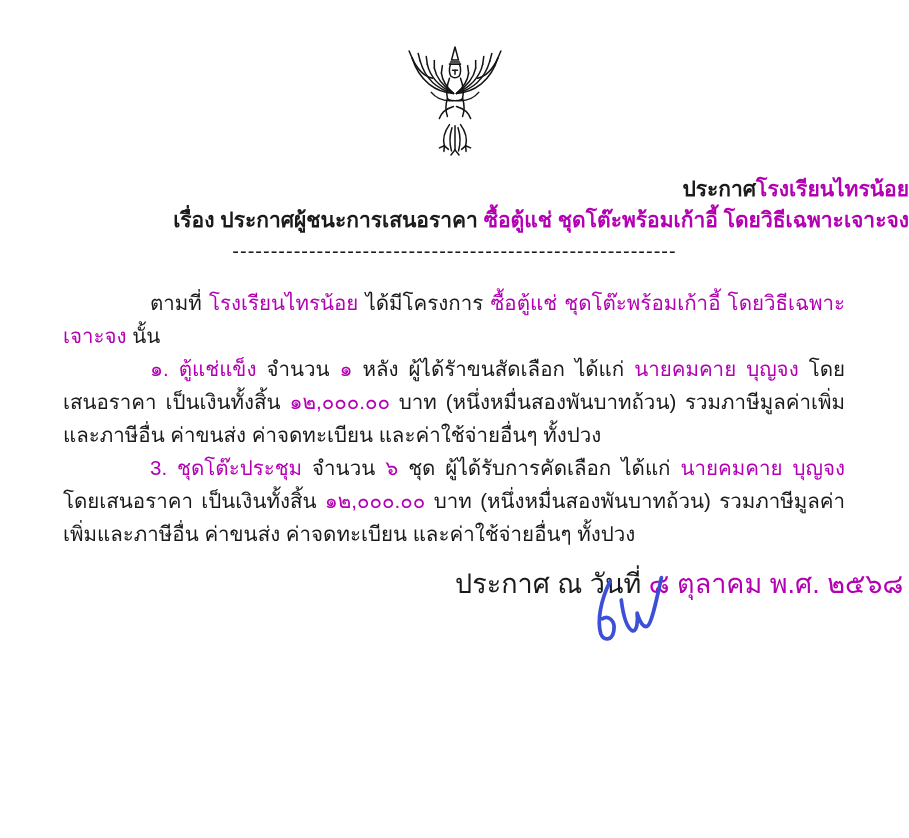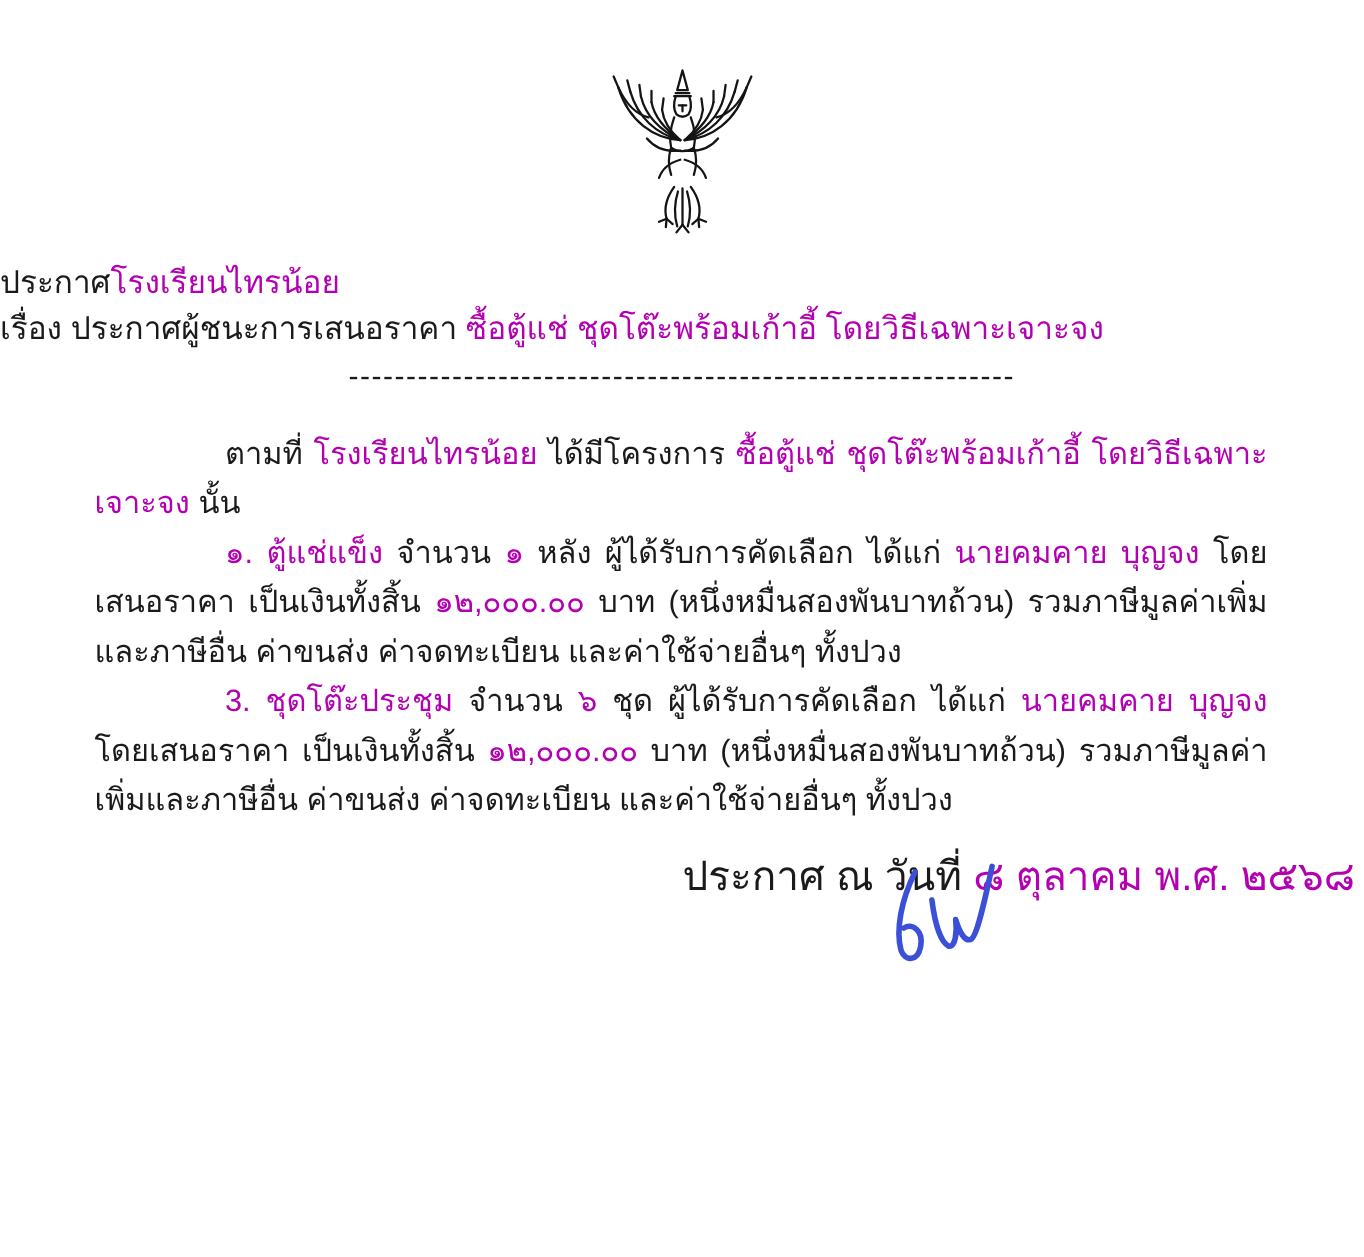--- a/index.html
+++ b/index.html
@@ -14,21 +14,21 @@
     background:#ffffff;
     overflow:hidden;
   }
   .emblem {
     position:absolute; top:44px; left:50%; transform:translateX(-50%);
     width:116px; height:128px;
   }
   .emblem svg { width:100%; height:100%; }
   .title-line {
     position:absolute; left:0; width:100%;
-    text-align:left; font-weight:normal; font-size:21px; line-height:30px;
+    text-align:right; font-weight:bold; font-size:21px; line-height:30px;
     white-space:nowrap;
   }
   .title-1 { top:174px; }
   .title-2 { top:205px; }
   .separator {
     position:absolute; top:240px; left:0; width:100%;
     text-align:center; font-size:20px; letter-spacing:1px;
     color:#1a1a1a;
   }
   .doc-body {
@@ -103,21 +103,21 @@
     <span>ประกาศ</span><span class="hl">โรงเรียนไทรน้อย</span>
   </div>
   <div class="title-line title-2">
     <span>เรื่อง ประกาศผู้ชนะการเสนอราคา </span><span class="hl">ซื้อตู้แช่ ชุดโต๊ะพร้อมเก้าอี้ โดยวิธีเฉพาะเจาะจง</span>
   </div>
 
   <div class="separator">----------------------------------------------------------</div>
 
   <div class="doc-body">
     <p><span>ตามที่ </span><span class="hl">โรงเรียนไทรน้อย</span><span> ได้มีโครงการ </span><span class="hl">ซื้อตู้แช่ ชุดโต๊ะพร้อมเก้าอี้ โดยวิธีเฉพาะเจาะจง</span><span>  นั้น</span></p>
-    <p><span class="hl">๑. ตู้แช่แข็ง</span><span> จำนวน </span><span class="hl">๑</span><span> หลัง ผู้ได้รับการคัดเลือก ได้แก่ </span><span class="hl">นายคมคาย บุญจง</span><span> โดยเสนอราคา เป็นเงินทั้งสิ้น </span><span class="hl">๑๒,๐๐๐.๐๐</span><span> บาท (หนึ่งหมื่นสองพันบาทถ้วน) รวมภาษีมูลค่าเพิ่มและภาษีอื่น ค่าขนส่ง ค่าจดทะเบียน และค่าใช้จ่ายอื่นๆ ทั้งปวง</span></p>
+    <p><span class="hl">๑. ตู้แช่แข็ง</span><span> จำนวน </span><span class="hl">๑</span><span> หลัง ผู้ได้รัาขนสัดเลือก ได้แก่ </span><span class="hl">นายคมคาย บุญจง</span><span> โดยเสนอราคา เป็นเงินทั้งสิ้น </span><span class="hl">๑๒,๐๐๐.๐๐</span><span> บาท (หนึ่งหมื่นสองพันบาทถ้วน) รวมภาษีมูลค่าเพิ่มและภาษีอื่น ค่าขนส่ง ค่าจดทะเบียน และค่าใช้จ่ายอื่นๆ ทั้งปวง</span></p>
     <p><span class="hl">3. ชุดโต๊ะประชุม</span><span> จำนวน </span><span class="hl">๖</span><span> ชุด ผู้ได้รับการคัดเลือก ได้แก่ </span><span class="hl">นายคมคาย บุญจง</span><span> โดยเสนอราคา เป็นเงินทั้งสิ้น </span><span class="hl">๑๒,๐๐๐.๐๐</span><span> บาท (หนึ่งหมื่นสองพันบาทถ้วน) รวมภาษีมูลค่าเพิ่มและภาษีอื่น ค่าขนส่ง ค่าจดทะเบียน และค่าใช้จ่ายอื่นๆ ทั้งปวง</span></p>
   </div>
 
   <div class="date-line">
     <span>ประกาศ ณ วันที่  </span><span class="hl">๘ ตุลาคม พ.ศ. ๒๕๖๘</span>
   </div>
 
   <div class="signature">
     <svg viewBox="0 0 100 90" fill="none" stroke="#3b50d6" stroke-width="4" stroke-linecap="round" stroke-linejoin="round">
       <path d="M34 10 C24 30 20 52 24 66 C27 74 36 74 38 63 C40 52 32 46 26 50"></path>

